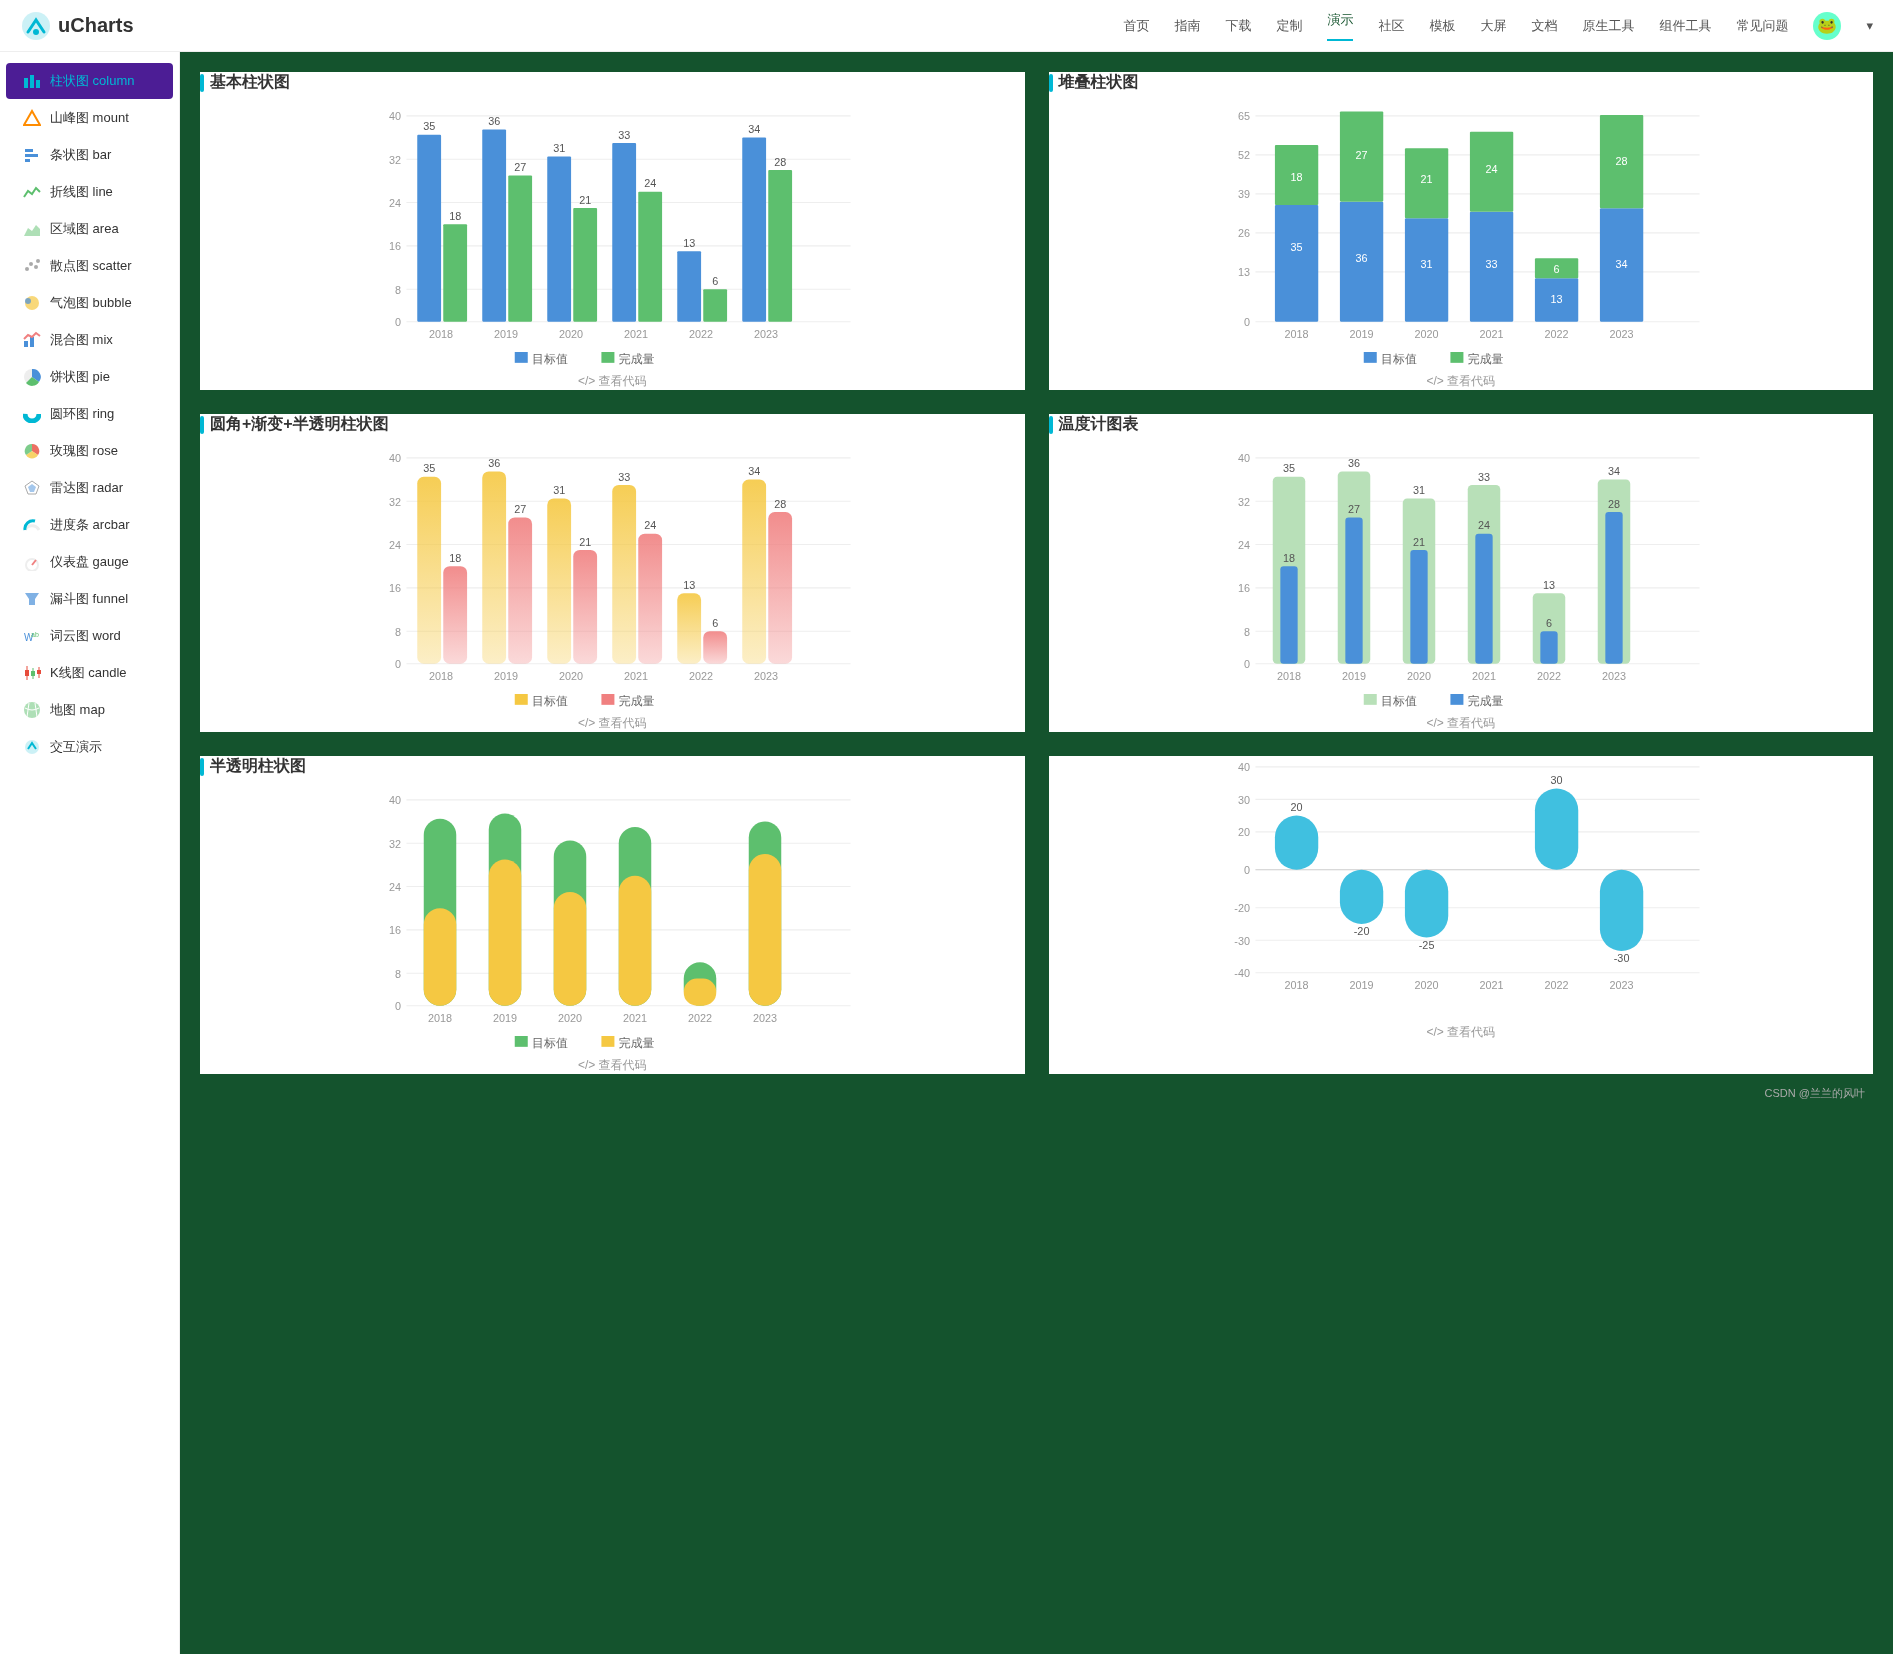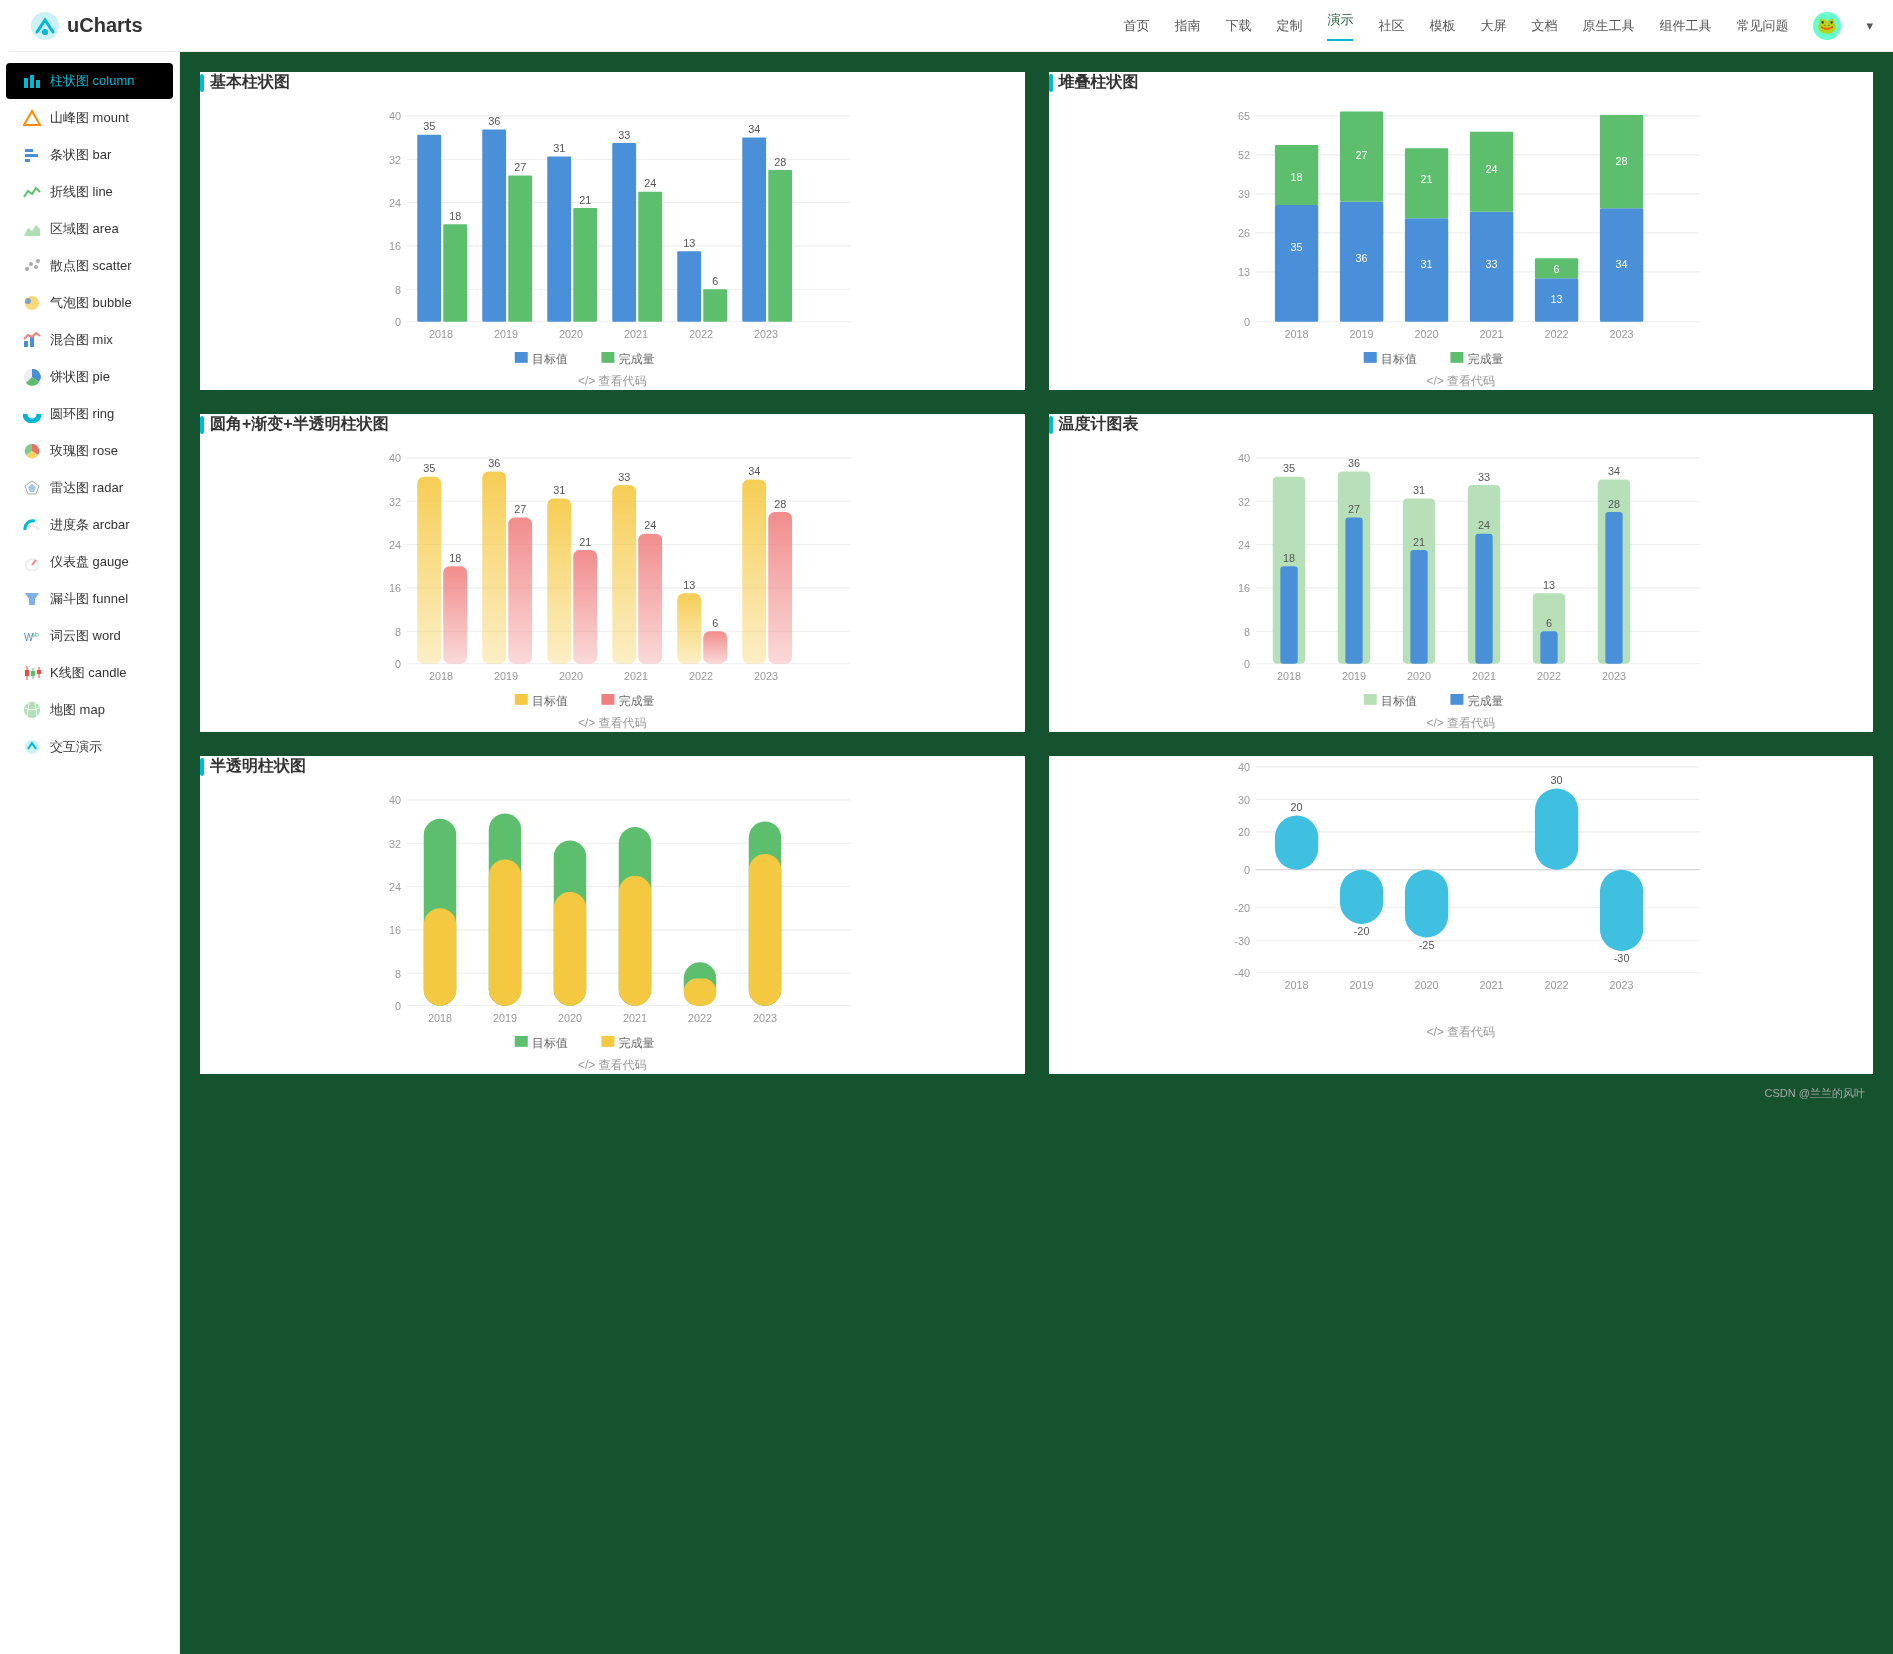--- a/index.html
+++ b/index.html
@@ -1,33 +1,33 @@
 <!DOCTYPE html>
 <html><head>
   <meta charset="utf-8">
   <style>
     * { box-sizing: border-box; margin: 0; padding: 0; }
     body { font-family: 'Microsoft YaHei', Arial, sans-serif; background: #fff; color: #333; font-size: 13px; }
 
     
-    .header { display: flex; align-items: center; justify-content: space-between; padding: 8px 20px; border-bottom: 1px solid #eee; height: 52px; margin-left: 9px; }
+    .header { display: flex; align-items: center; justify-content: space-between; padding: 8px 20px; border-bottom: 1px solid #eee; height: 52px; }
     .logo { display: flex; align-items: center; gap: 6px; font-size: 20px; font-weight: bold; color: #333; }
     .logo-icon { width: 32px; height: 32px; }
     .nav { display: flex; align-items: center; gap: 25px; font-size: 13px; color: #555; }
     .nav span { cursor: pointer; }
     .nav span.active { color: #14532d; border-bottom: 2px solid #00b8d4; padding-bottom: 10px; }
     .nav-frog { width: 28px; height: 28px; border-radius: 50%; background: #6fc; display: flex; align-items: center; justify-content: center; font-size: 16px; }
 
     
     .layout { display: flex; height: calc(100vh - 52px); overflow: hidden; }
 
     
     .sidebar { width: 180px; border-right: 1px solid #eee; padding: 10px 0; overflow-y: auto; flex-shrink: 0; }
     .sidebar-item { display: flex; align-items: center; gap: 8px; padding: 8px 16px; cursor: pointer; border-radius: 4px; margin: 1px 6px; }
-    .sidebar-item.active { background: #000000; color: #00b8d4; }
+    .sidebar-item.active { background: #4c1d95; color: #00b8d4; }
     .sidebar-item .icon { width: 20px; height: 20px; display: flex; align-items: center; justify-content: center; }
     .sidebar-label { font-size: 13px; }
 
     
     .main { flex: 1; overflow-y: auto; padding: 20px; background: #14532d; }
 
     
     .chart-grid { display: grid; grid-template-columns: 1fr 1fr; gap: 24px; }
 
     

